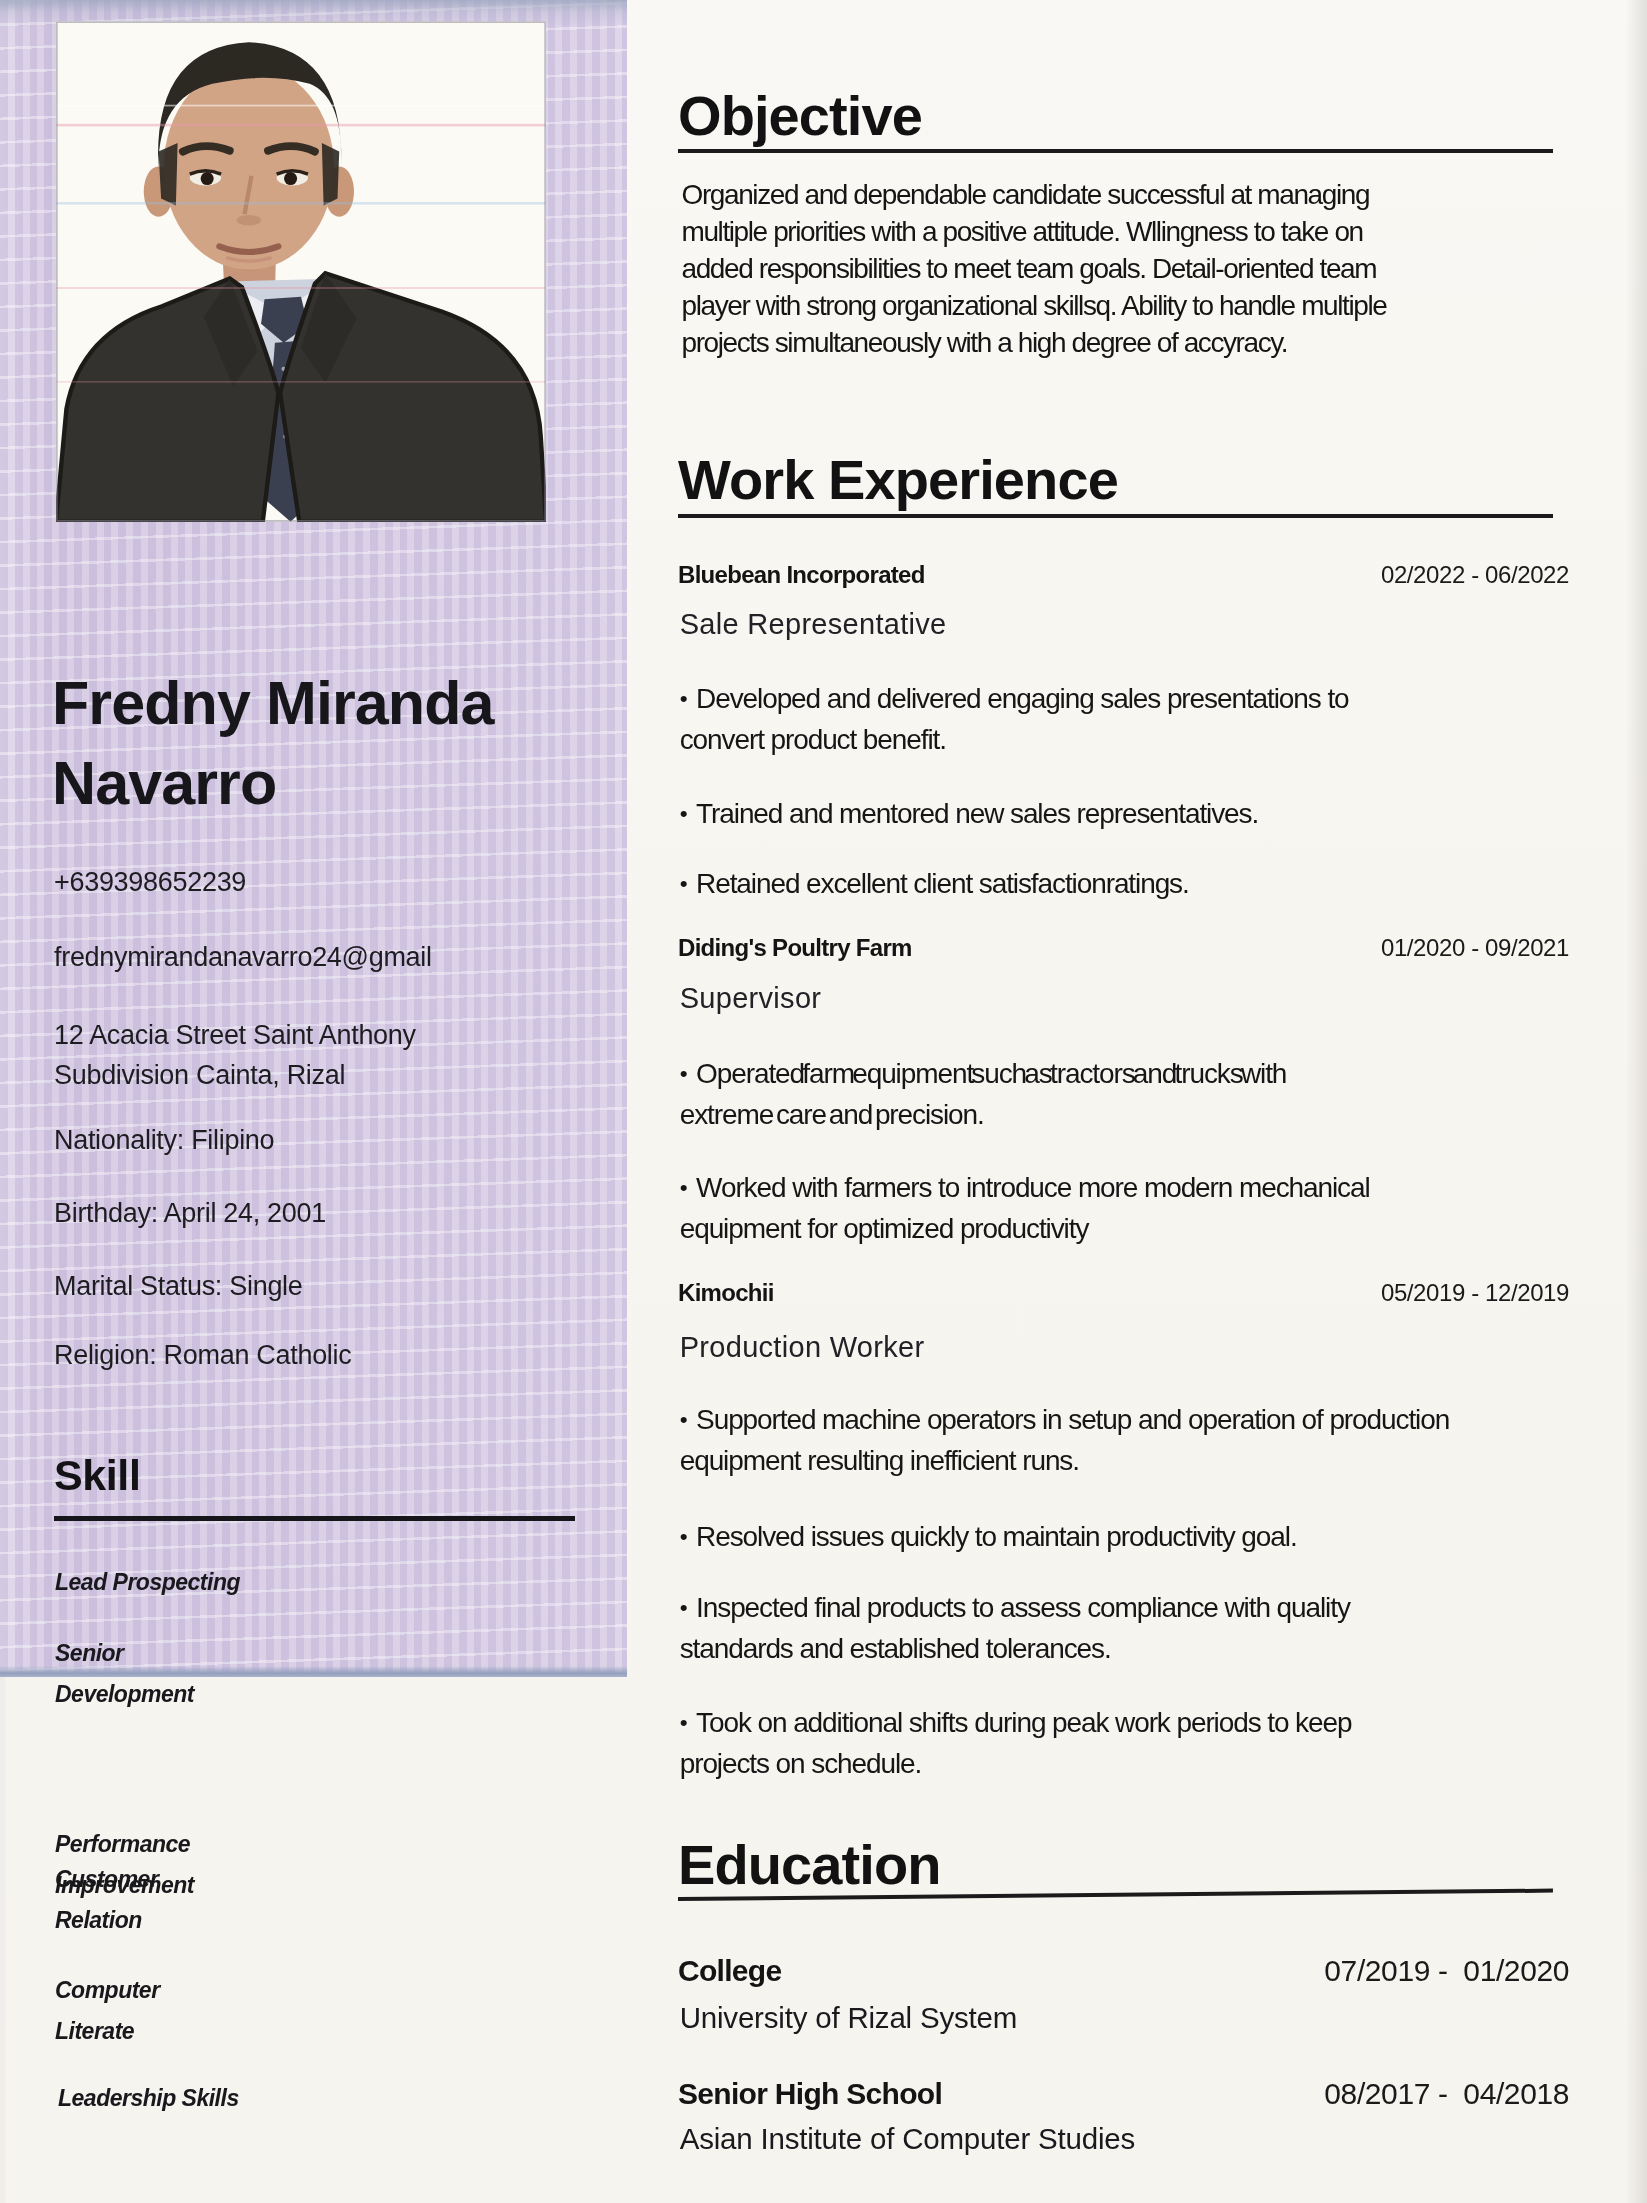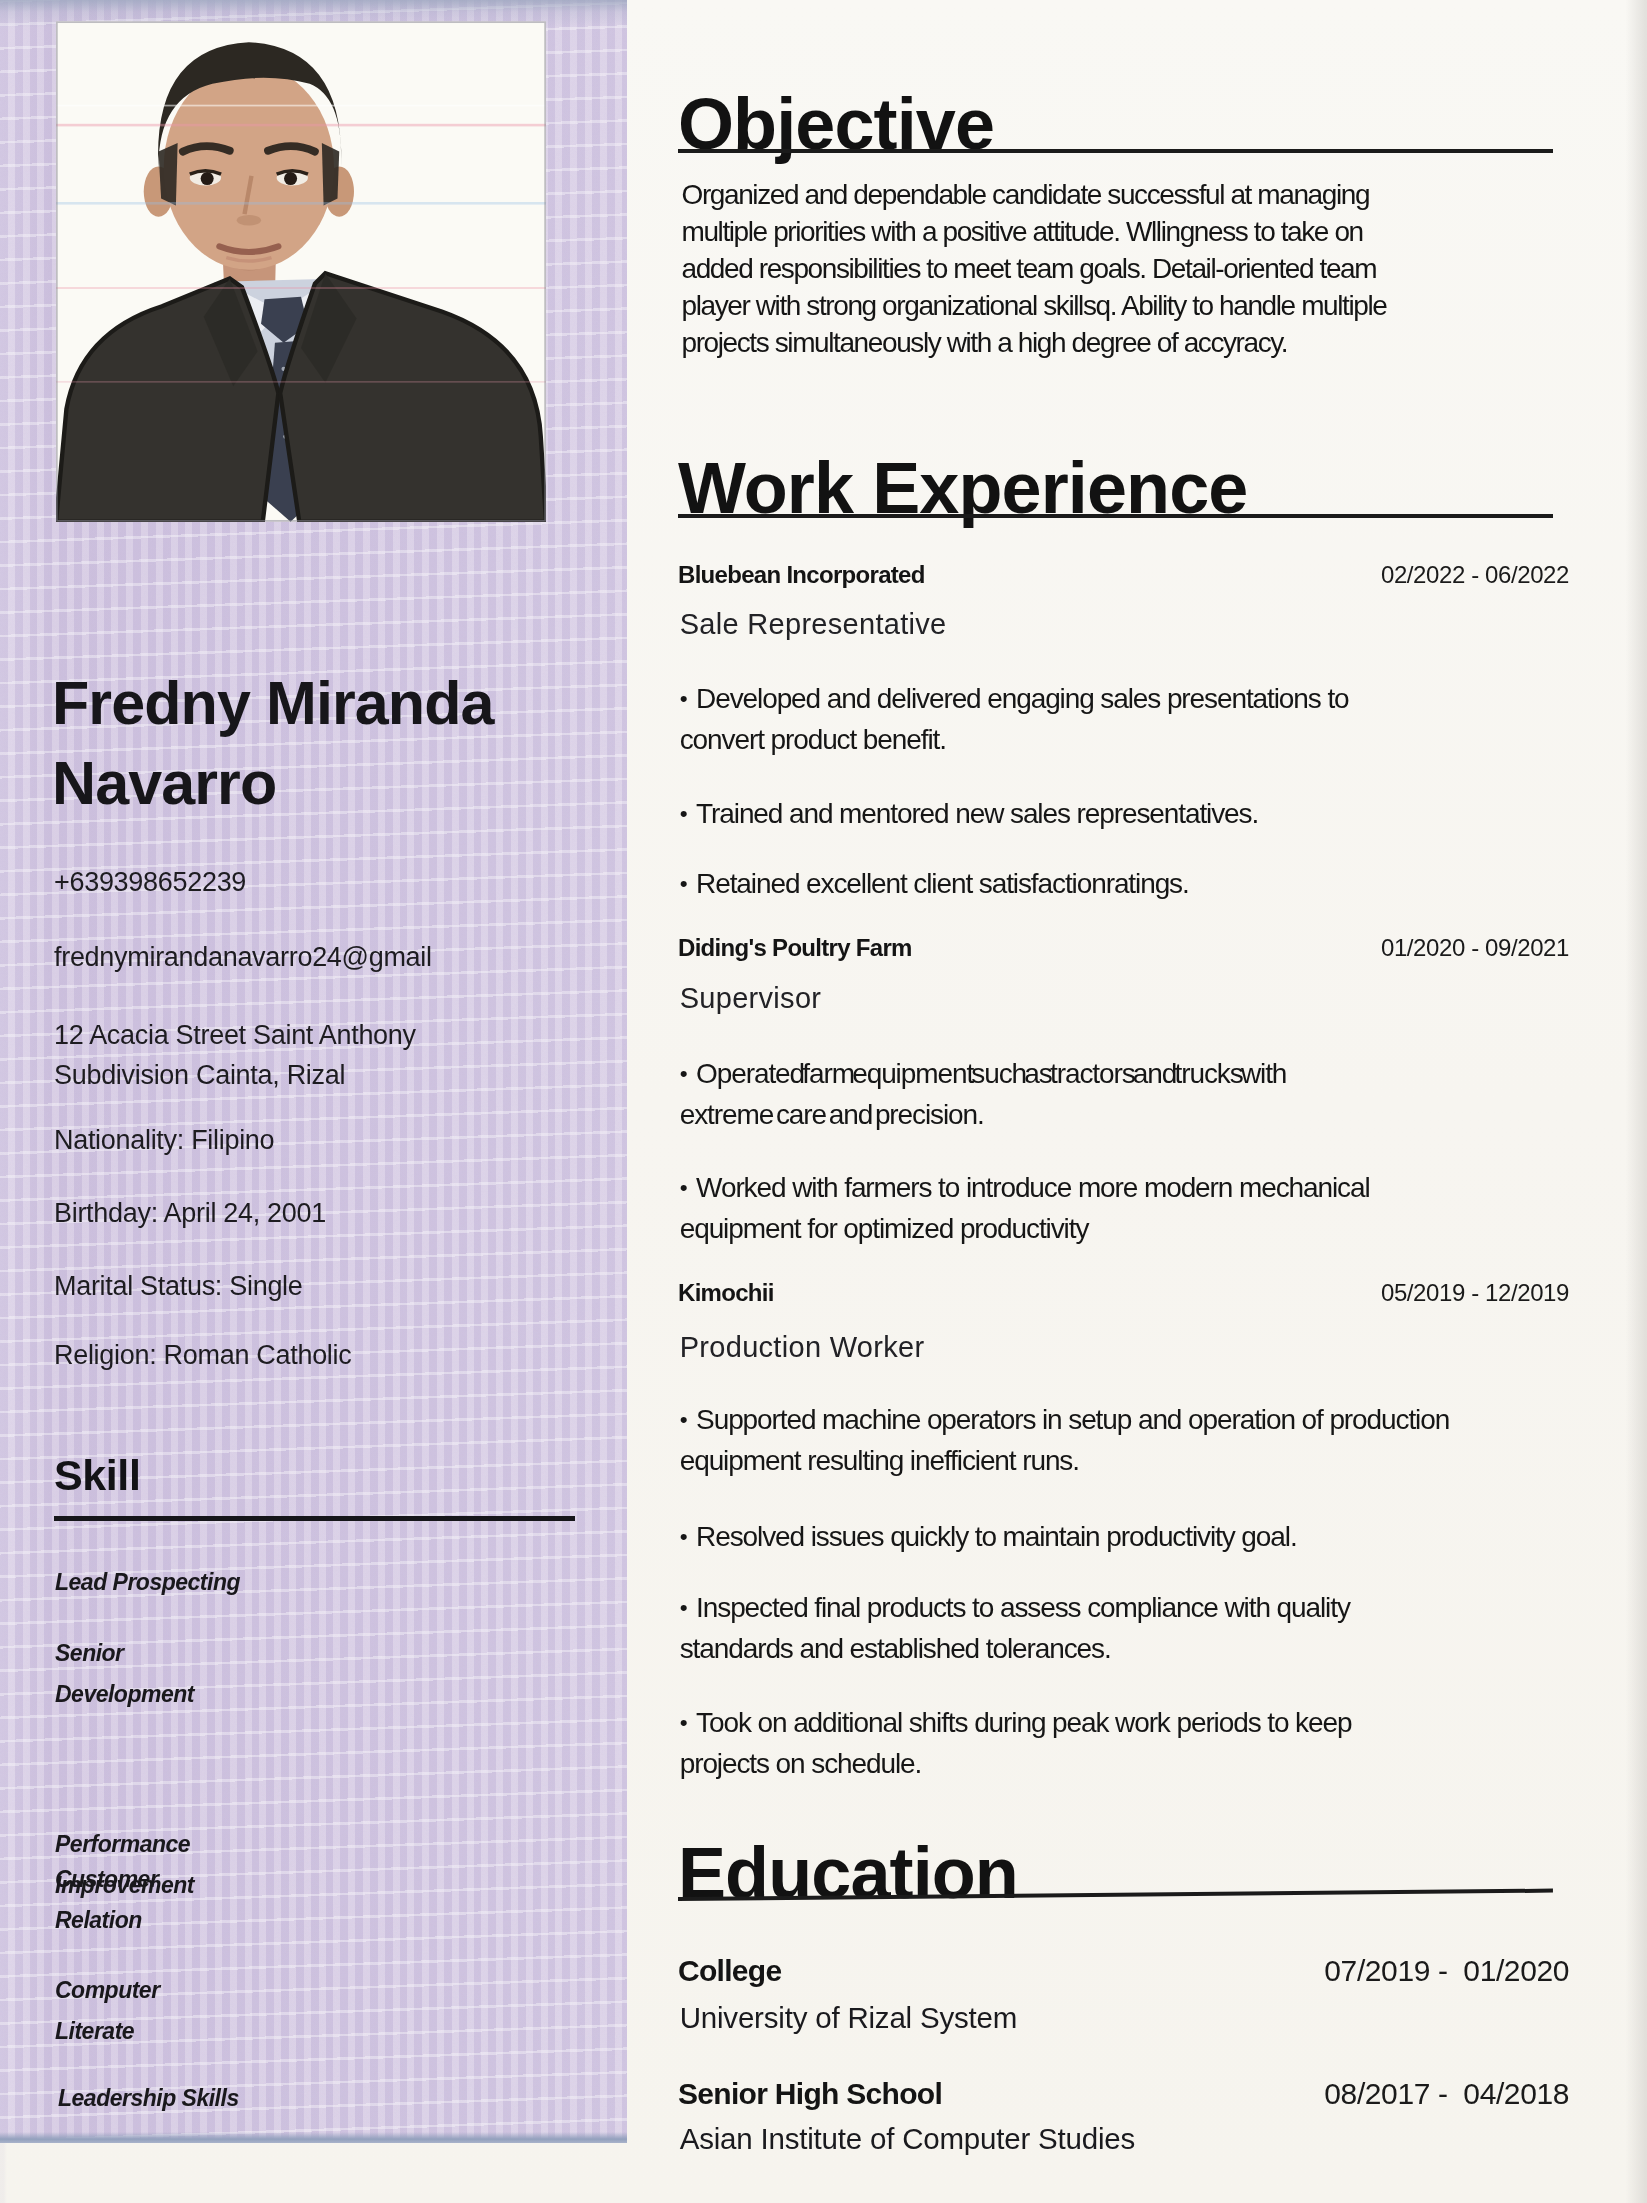--- a/index.html
+++ b/index.html
@@ -13,21 +13,21 @@
       linear-gradient(90deg, rgba(220,215,225,0.25) 0 3.5px, rgba(0,0,0,0) 7px),
       linear-gradient(270deg, rgba(205,202,198,0.5) 0 2.6px, rgba(0,0,0,0) 22.6px),
       linear-gradient(180deg, #f9f8f4 0%, #f7f5f0 50%, #f6f4ee 100%);
     overflow:hidden;
     font-family:"Liberation Sans", sans-serif;
     color:#141414;
   }
 
   
   .sidebar{
-    position:absolute; left:0; top:0; width:627px; height:2143px;
+    position:absolute; left:0; top:0; width:627px; height:1677px;
     background-image:
       linear-gradient(180deg, rgba(158,168,192,0.85) 0px, rgba(158,168,192,0.25) 12px, rgba(214,204,227,0) 28px),
       repeating-linear-gradient(178deg, rgba(255,255,255,0.40) 0 2.6px, rgba(255,255,255,0) 2.6px 23.5px),
       repeating-linear-gradient(90deg, rgba(186,170,214,0.28) 0 7.8px, rgba(236,228,244,0.30) 7.8px 14.8px),
       linear-gradient(90deg, #ddd5e8 0%, #d3c8e0 8%, #d6cce3 55%, #d9d0e5 100%);
     background-color:#d6cce3;
   }
   .sidebar::after{
     content:""; position:absolute; left:0; bottom:0; width:100%; height:11.3px;
     background:linear-gradient(180deg, rgba(214,204,227,0) 0%, #93a0bd 65%, #a9b3ca 100%);
@@ -64,21 +64,21 @@
   .sk-0{ top:1562px; }
   .sk-1{ top:1633px; }
   .sk-2{ top:1824px; }
   .sk-3{ top:1859px; }
   .sk-4{ top:1970px; }
   .sk-5{ top:2078px; left:58px; }
 
   
   .content{ position:absolute; left:678px; top:0; width:895px; height:2204px; }
 
-  .h{ position:absolute; left:0; margin:0; font-size:72px; font-weight:700;
+  .h{ position:absolute; left:0; margin:0; font-size:56px; font-weight:700;
       letter-spacing:-0.9px; color:#121212; white-space:nowrap; }
   .h-objective{ top:83px; }
   .h-work{ top:447px; }
   .h-education{ top:1832px; }
 
   .rule{ position:absolute; left:0; width:875px; height:4.3px; background:#1b1b1b; }
   .r-objective{ top:149px; }
   .r-work{ top:514px; }
   .r-education{ top:1897px; transform:rotate(-0.55deg); transform-origin:left center; }
 

